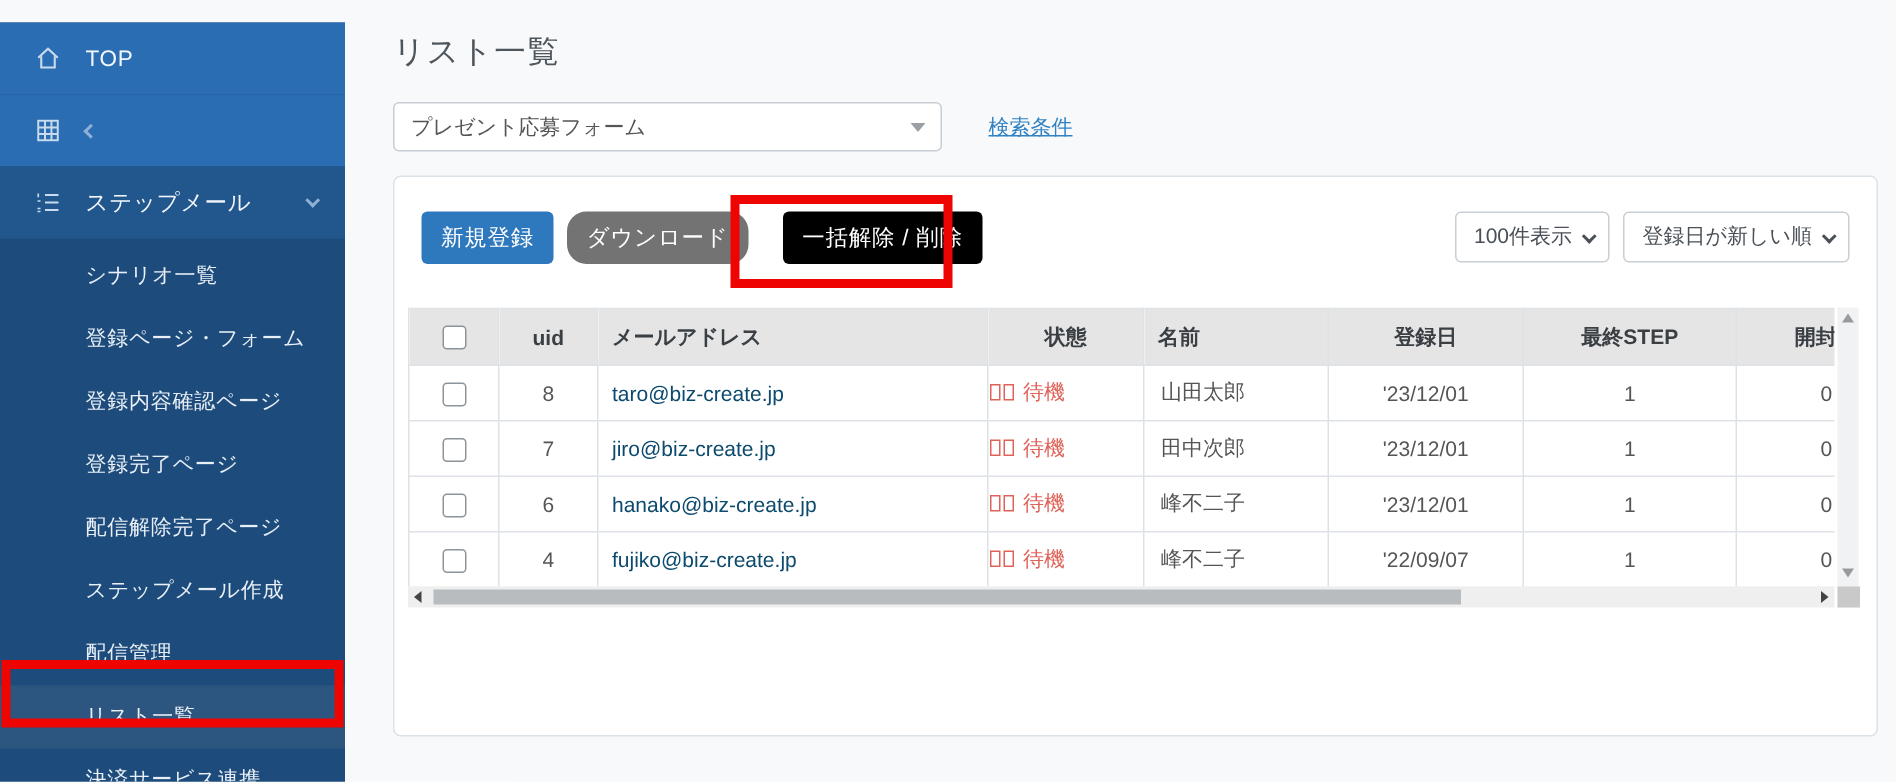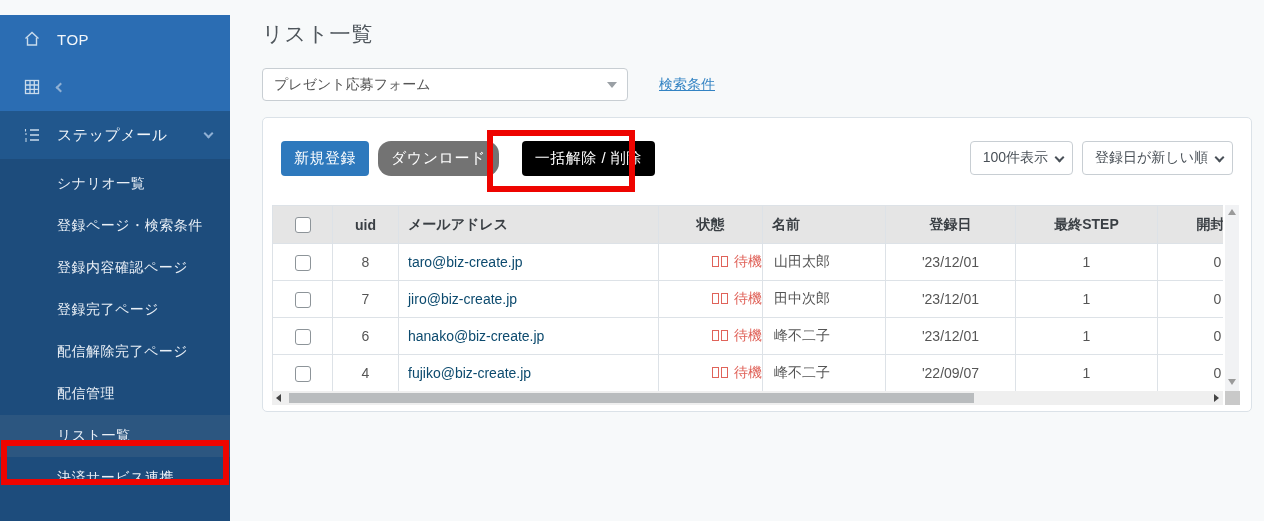--- a/index.html
+++ b/index.html
@@ -39,21 +39,21 @@
     position:relative; background:#fff; border:1px solid #c8ced3; border-radius:4px;
     display:flex; align-items:center; color:#555; cursor:pointer;
   }
   .form-select { width:366px; height:33px; padding:0 26px 0 11px; font-size:14px; }
   .caret-tri { position:absolute; right:10px; top:13px; width:0; height:0;
     border-left:5px solid transparent; border-right:5px solid transparent; border-top:6px solid #9aa0a5; }
   .search-link { margin-left:15px; color:#3383c3; font-size:14px; text-decoration:underline; cursor:pointer; }
 
   
   .card {
-    width:990px; height:295px; margin-top:16px; background:#fff;
+    width:990px; height:374px; margin-top:16px; background:#fff;
     border:1px solid #dbe2e8; border-radius:5px;
   }
   .toolbar { display:flex; justify-content:space-between; align-items:flex-start; padding:23px 18px 0 18px; }
   .btn-left { display:flex; gap:9px; }
   .btn {
     height:35px; border:none; border-radius:4px; color:#fff; font-size:15px;
     padding:0 13px; cursor:pointer; font-family:inherit; letter-spacing:0.5px;
   }
   .btn-blue { background:#2e79bd; }
   .btn-dark { background:#737373;border-radius:13px; }
@@ -73,21 +73,21 @@
   .table-area { display:flex; margin:29px 12px 0 9px; }
   .ta-left { width:951px; }
   .table-viewport { width:951px; height:186px; overflow:hidden; }
   table { border-collapse:collapse; table-layout:fixed; width:1005px; background:#fff; }
   th, td { border:1px solid #dde2e7; height:37px; white-space:nowrap; overflow:hidden; font-size:14px; }
   thead th { background:#e5e5e5; color:#3a3f44; font-weight:bold; height:38px; text-align:center; }
   th.c-email, td.c-email, th.c-name, td.c-name { text-align:left; padding-left:9px; }
   td.c-name { padding-left:11px; }
   td { text-align:center; color:#555; }
   td.c-email a { color:#0c4a6e; text-decoration:none; cursor:pointer; }
-  td.c-status { text-align:right; padding-left:1px; color:#e0635a; }
+  td.c-status { text-align:left; padding-left:1px; color:#e0635a; }
   .tofu { display:inline-block; width:7px; height:11px; border:1px solid #e0635a; margin-right:2px; vertical-align:-1px; }
   .st-text { margin-left:4px; }
   input[type="checkbox"] {
     appearance:none; -webkit-appearance:none; width:16px; height:16px;
     border:1px solid #8d9499; border-radius:3px; background:#fff; vertical-align:middle; cursor:pointer;
   }
 
   
   .hscroll { width:951px; height:14px; background:#efefef; position:relative; }
   .hs-thumb { position:absolute; left:17px; top:2px; width:685px; height:10px; background:#b9bcbe; }
@@ -137,24 +137,25 @@
           <path d="M7 4 H16 M7 9 H16 M7 14 H16"></path>
           <path d="M2.5 3 V5.5 M2 8 H4 M2 13 H4 M2 15 H4" stroke-width="1.1"></path>
         </svg>
       </span>
       <span class="nav-label">ステップメール</span>
       <span class="chev down"></span>
     </div>
 
     <div class="submenu">
       <div class="submenu-item">シナリオ一覧</div>
-      <div class="submenu-item">登録ページ・検索条件</div>
+      <div class="submenu-item">登録ページ・フォーム</div>
       <div class="submenu-item">登録内容確認ページ</div>
       <div class="submenu-item">登録完了ページ</div>
       <div class="submenu-item">配信解除完了ページ</div>
+      <div class="submenu-item">ステップメール作成</div>
       <div class="submenu-item">配信管理</div>
       <div class="submenu-item active">リスト一覧</div>
       <div class="submenu-item">決済サービス連携</div>
     </div>
   </aside>
 
   <main class="main">
     <h1 class="page-title">リスト一覧</h1>
 
     <div class="filter-row">

